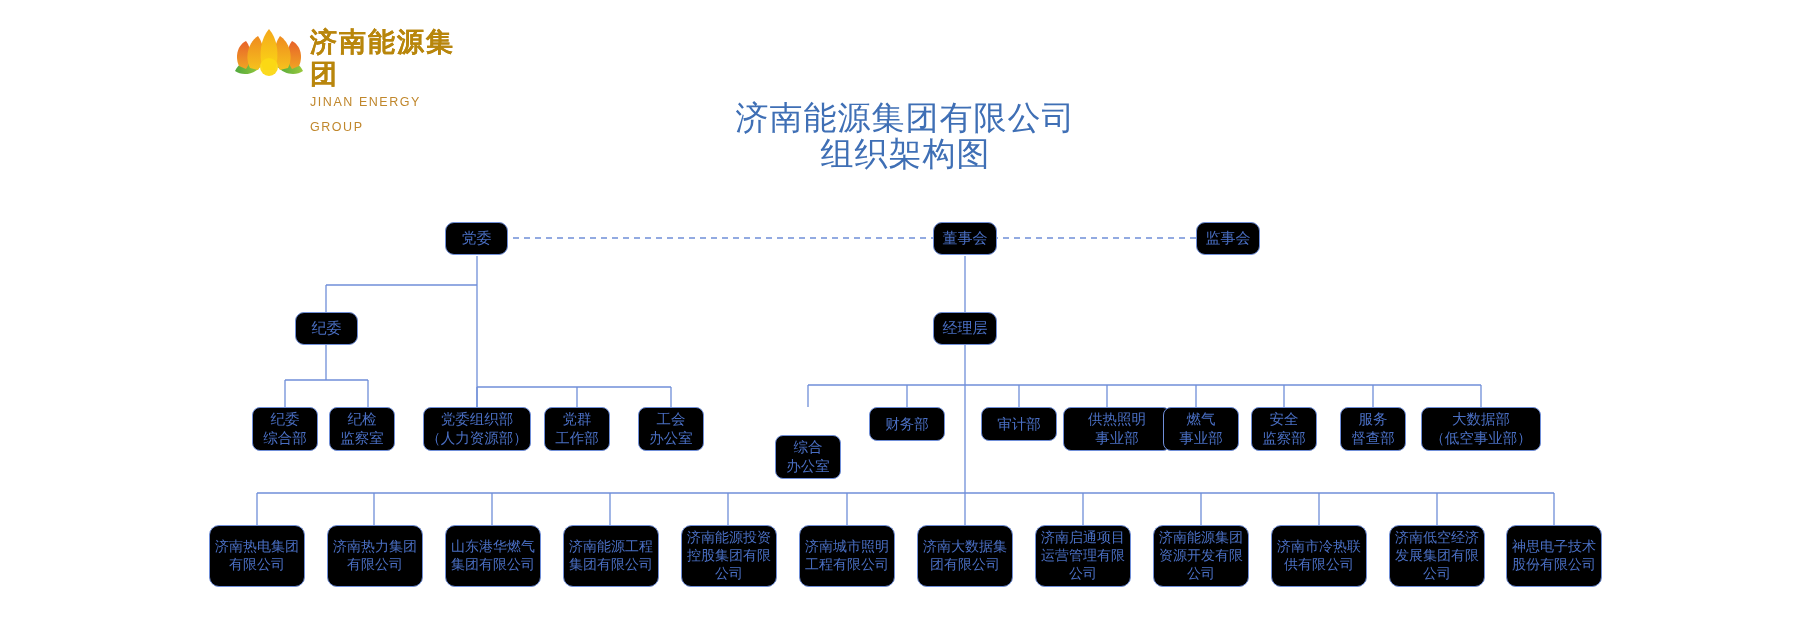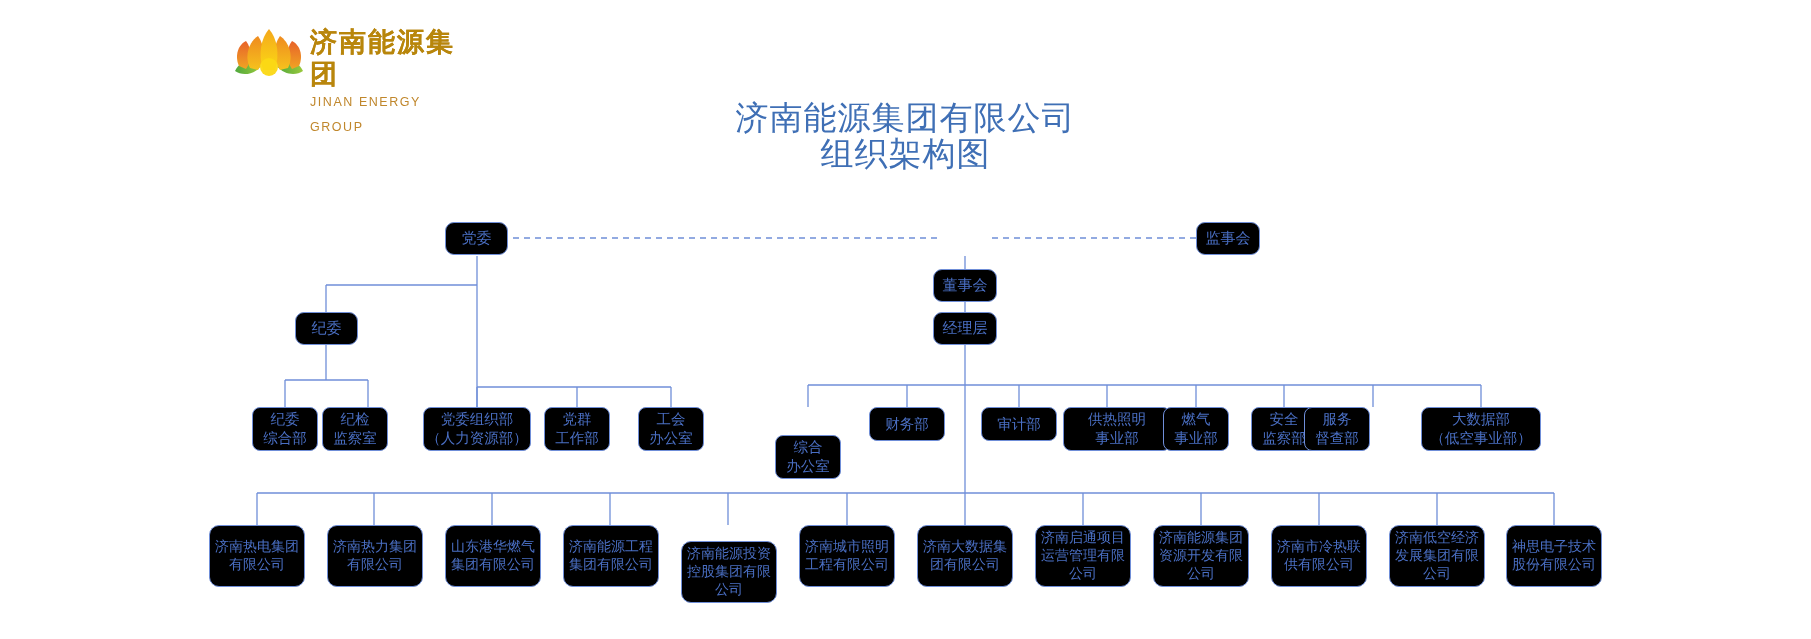--- a/index.html
+++ b/index.html
@@ -128,61 +128,61 @@
       <line x1="965" y1="493" x2="965" y2="525"></line>
       <line x1="1083" y1="493" x2="1083" y2="525"></line>
       <line x1="1201" y1="493" x2="1201" y2="525"></line>
       <line x1="1319" y1="493" x2="1319" y2="525"></line>
       <line x1="1437" y1="493" x2="1437" y2="525"></line>
       <line x1="1554" y1="493" x2="1554" y2="525"></line>
     </g>
   </svg>
 
   <div class="node lv1" style="left:445px;top:222px;width:63px;height:33px;">党委</div>
-  <div class="node lv1" style="left:933px;top:222px;width:64px;height:33px;margin-top:47px;">董事会</div>
+  <div class="node lv1" style="left:933px;top:222px;width:64px;height:33px;">董事会</div>
   <div class="node lv1" style="left:1196px;top:222px;width:64px;height:33px;">监事会</div>
 
   <div class="node lv1" style="left:295px;top:312px;width:63px;height:33px;">纪委</div>
   <div class="node lv1" style="left:933px;top:312px;width:64px;height:33px;">经理层</div>
 
   <div class="node sm" style="left:252px;top:407px;width:66px;height:44px;">纪委
 综合部</div>
-  <div class="node sm" style="left:322px;top:407px;width:66px;height:44px;">纪检
+  <div class="node sm" style="left:329px;top:407px;width:66px;height:44px;">纪检
 监察室</div>
   <div class="node sm" style="left:423px;top:407px;width:108px;height:44px;">党委组织部
 （人力资源部）</div>
   <div class="node sm" style="left:544px;top:407px;width:66px;height:44px;">党群
 工作部</div>
   <div class="node sm" style="left:638px;top:407px;width:66px;height:44px;">工会
 办公室</div>
 
   <div class="node sm" style="left:775px;top:407px;width:66px;height:44px;margin-top:28px;">综合
 办公室</div>
   <div class="node sm" style="left:869px;top:407px;width:76px;height:34px;">财务部</div>
   <div class="node sm" style="left:981px;top:407px;width:76px;height:34px;">审计部</div>
   <div class="node sm" style="left:1063px;top:407px;width:108px;height:44px;">供热照明
 事业部</div>
-  <div class="node sm" style="left:1163px;top:407px;width:66px;height:44px;">燃气
+  <div class="node sm" style="left:1163px;top:407px;width:76px;height:44px;">燃气
 事业部</div>
   <div class="node sm" style="left:1251px;top:407px;width:66px;height:44px;">安全
 监察部</div>
-  <div class="node sm" style="left:1304px;top:407px;width:66px;height:44px;">服务
+  <div class="node sm" style="left:1340px;top:407px;width:66px;height:44px;">服务
 督查部</div>
   <div class="node sm" style="left:1421px;top:407px;width:120px;height:44px;">大数据部
 （低空事业部）</div>
 
   <div class="node sub" style="left:209px;top:525px;width:96px;height:62px;">济南热电集团
 有限公司</div>
   <div class="node sub" style="left:327px;top:525px;width:96px;height:62px;">济南热力集团
 有限公司</div>
   <div class="node sub" style="left:445px;top:525px;width:96px;height:62px;">山东港华燃气
 集团有限公司</div>
   <div class="node sub" style="left:563px;top:525px;width:96px;height:62px;">济南能源工程
 集团有限公司</div>
-  <div class="node sub" style="left:681px;top:525px;width:96px;height:62px;margin-top:16px;">济南能源投资
+  <div class="node sub" style="left:681px;top:525px;width:96px;height:62px;">济南能源投资
 控股集团有限
 公司</div>
   <div class="node sub" style="left:799px;top:525px;width:96px;height:62px;">济南城市照明
 工程有限公司</div>
   <div class="node sub" style="left:917px;top:525px;width:96px;height:62px;">济南大数据集
 团有限公司</div>
   <div class="node sub" style="left:1035px;top:525px;width:96px;height:62px;">济南启通项目
 运营管理有限
 公司</div>
   <div class="node sub" style="left:1153px;top:525px;width:96px;height:62px;">济南能源集团

